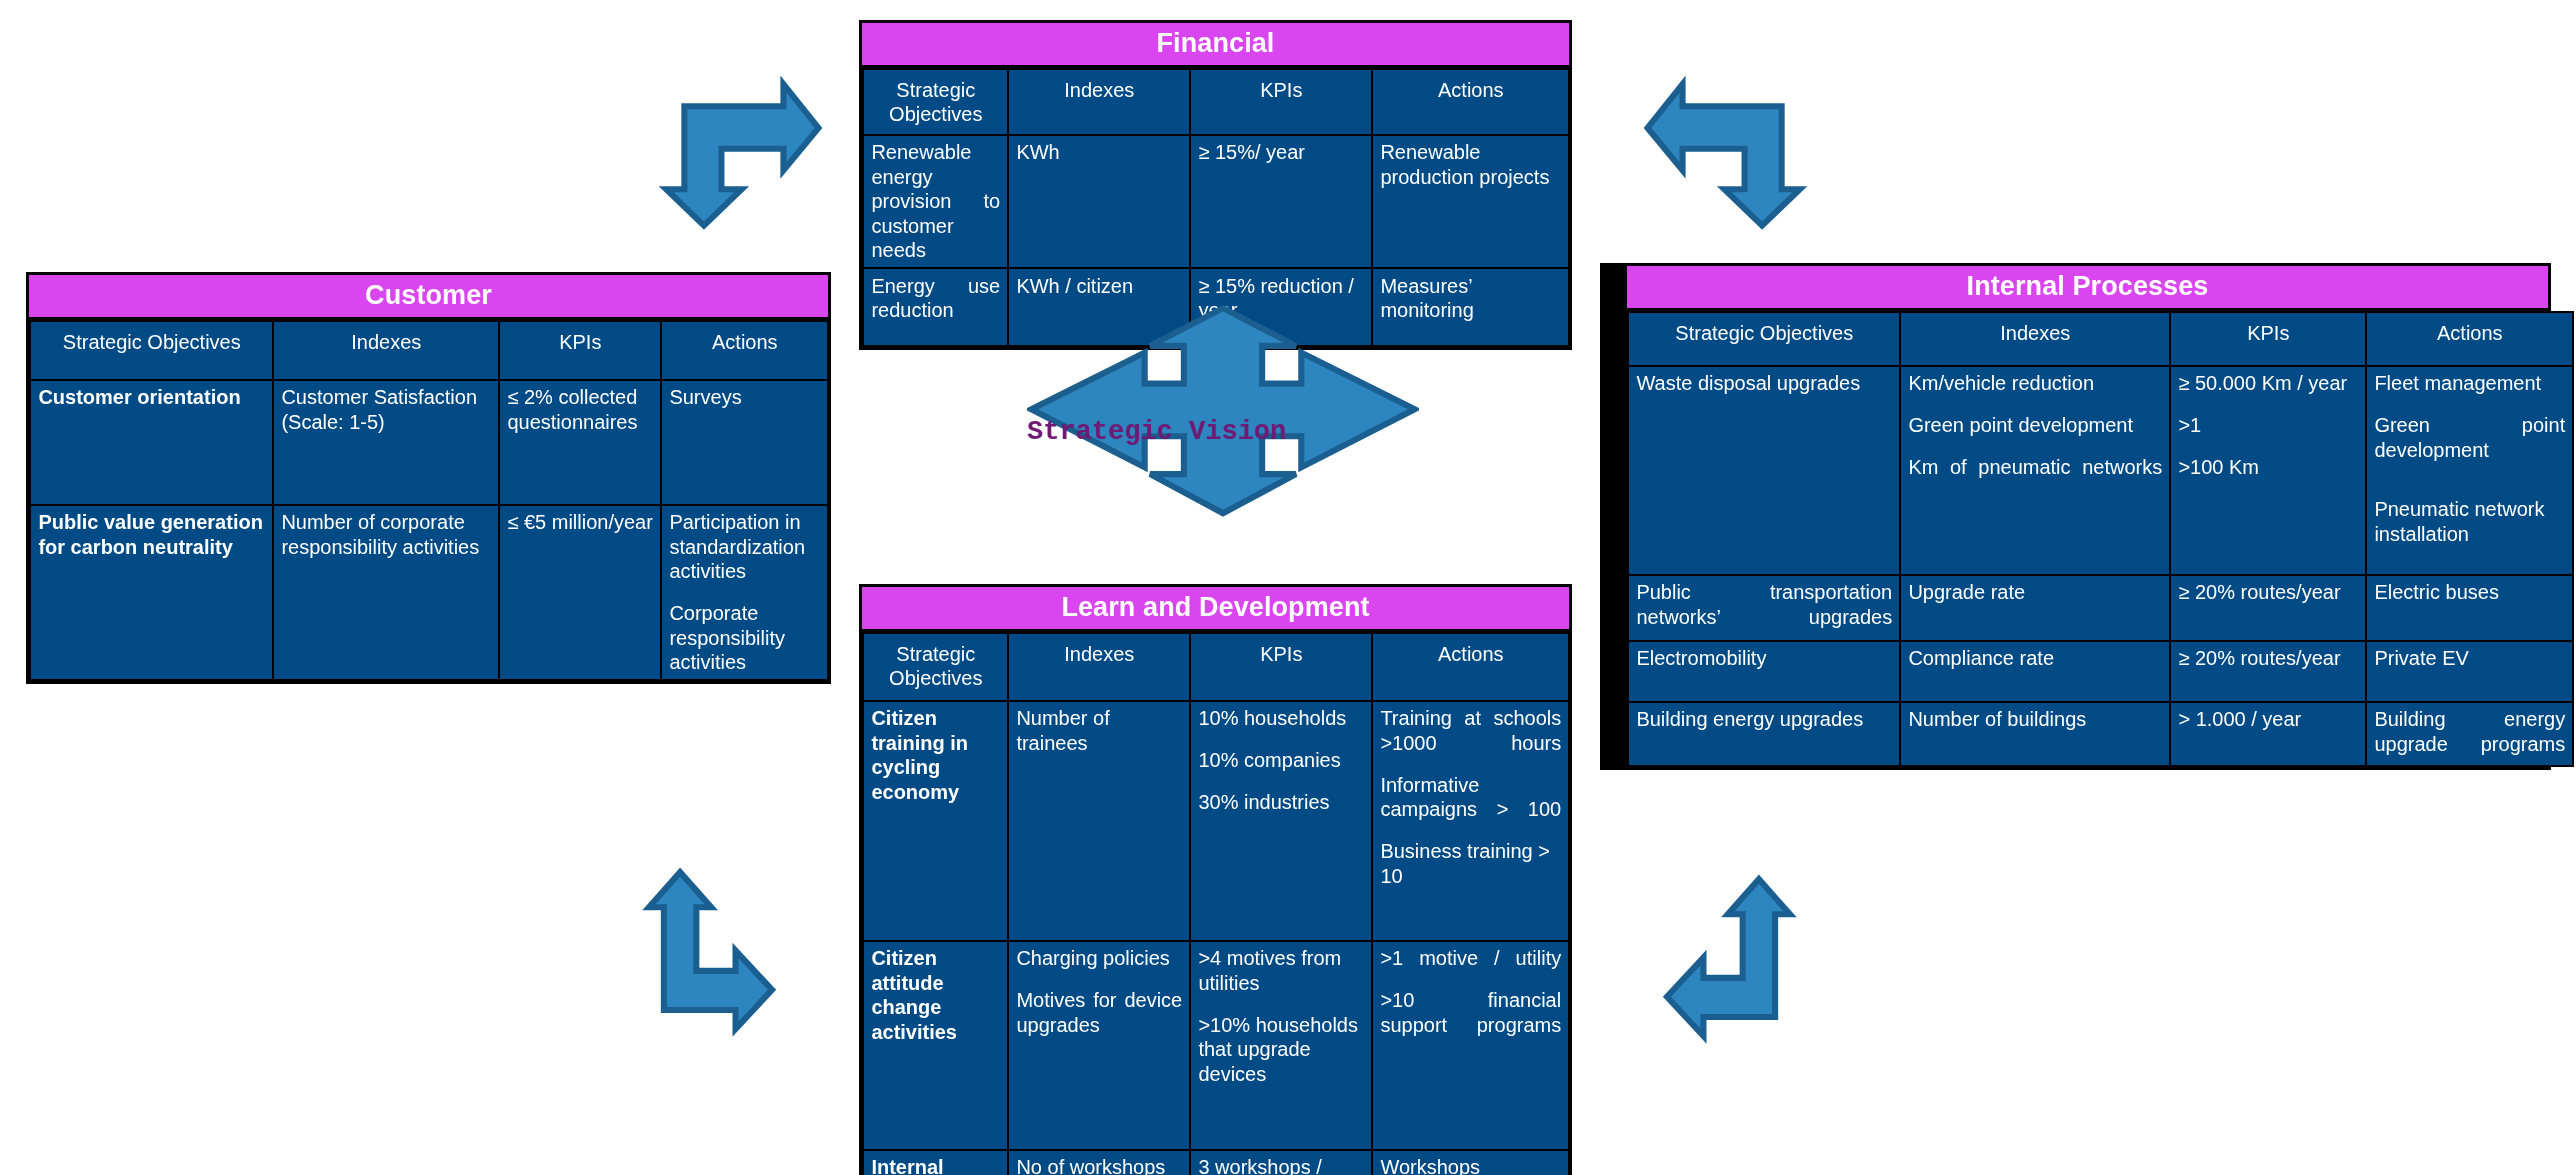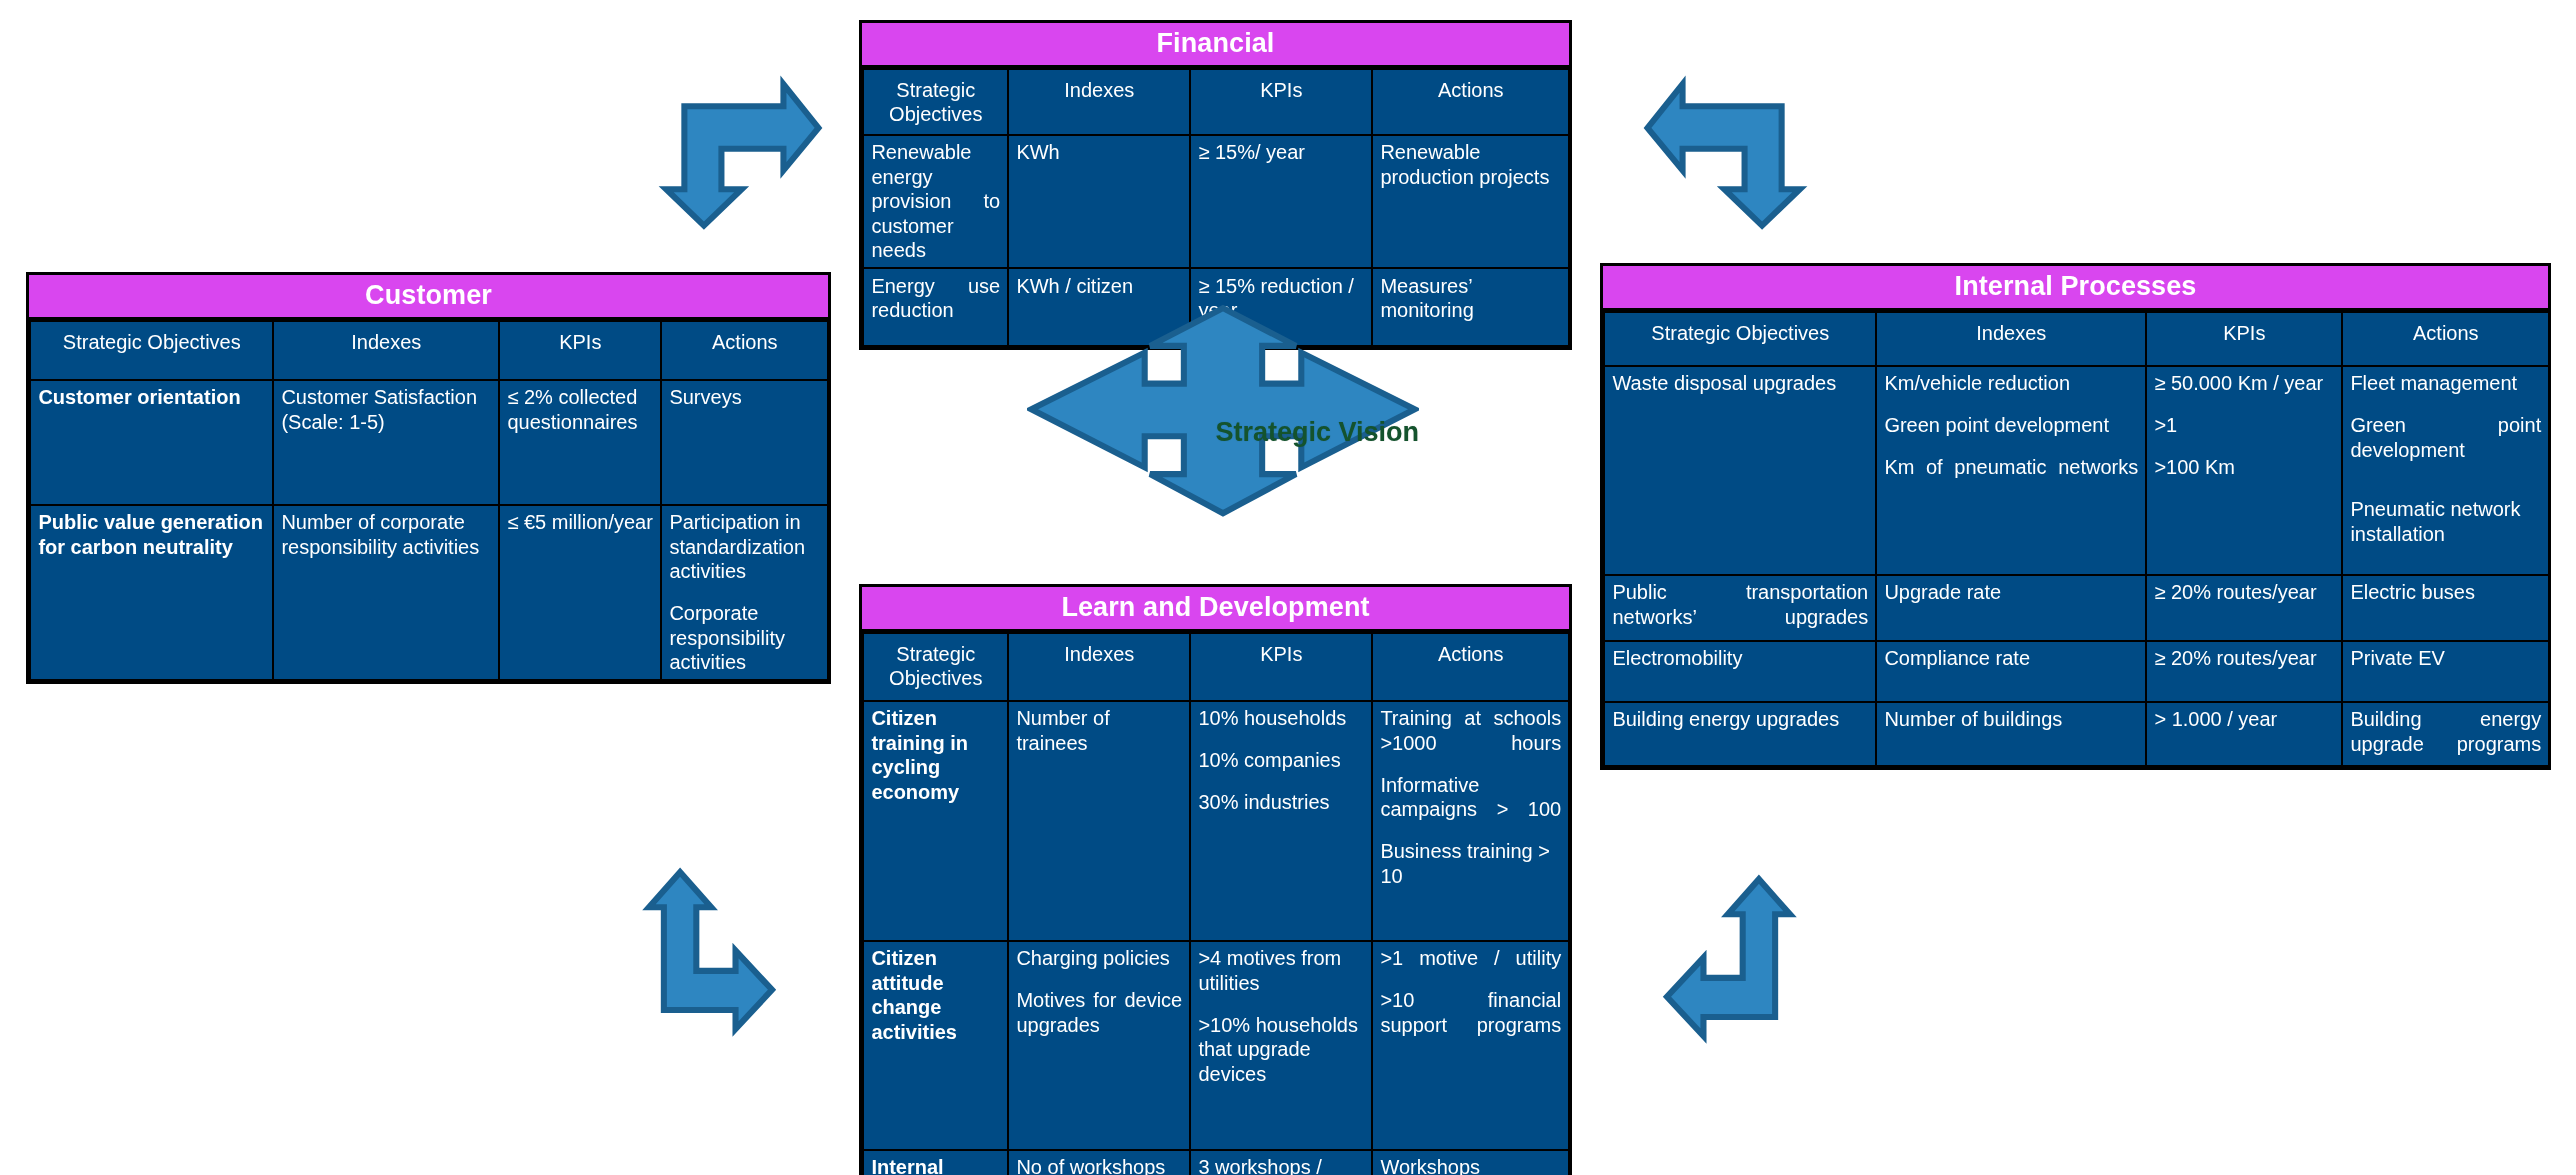--- a/index.html
+++ b/index.html
@@ -51,40 +51,41 @@
     padding-top:8px;
   }
   .just{text-align:justify;text-align-last:justify;}
   .bold-cell{font-weight:bold;}
   .cellblock{margin:0 0 17.6px 0;}
   .cellblock:last-child{margin-bottom:0;}
 
   
   #panel-financial{left:859px;top:20px;width:713px;}
   #panel-customer{left:26px;top:272px;width:805px;}
-  #panel-internal{left:1600px;top:263px;width:951px;}
+  #panel-internal{left:1600px;top:263px;width:951px;padding-left:24px;}
   #panel-learn{left:859px;top:584px;width:713px;}
 
   
   .arrow{position:absolute;}
   .arrow svg{display:block;overflow:visible;}
 
   #arrow-tl{left:662px;top:76px;width:162px;height:155px;}
   #arrow-tr{left:1642px;top:76px;width:162px;height:155px;}
   #arrow-bl{left:649px;top:868px;width:169px;height:176px;}
   #arrow-br{left:1621px;top:875px;width:169px;height:176px;}
 
   #strategic-vision{
     position:absolute;left:1027px;top:304px;width:392px;height:270px;
   }
   #strategic-vision .sv-label{
     position:absolute;left:0;top:115px;width:392px;
-    text-align:right;color:#14532d;font-weight:bold;font-size:27px;
+    text-align:left;color:#701a75;font-weight:bold;font-size:27px;
     line-height:1;pointer-events:none;
     text-shadow:0 0 1.4px rgba(0,0,0,.15);
+    font-family:Liberation Mono, monospace;
   }
 </style>
 </head>
 <body>
 
 <div class="bsc-table" id="panel-financial">
   <div class="panel-title">Financial</div>
   <table class="grid">
     <colgroup>
         <col style="width:145px">

